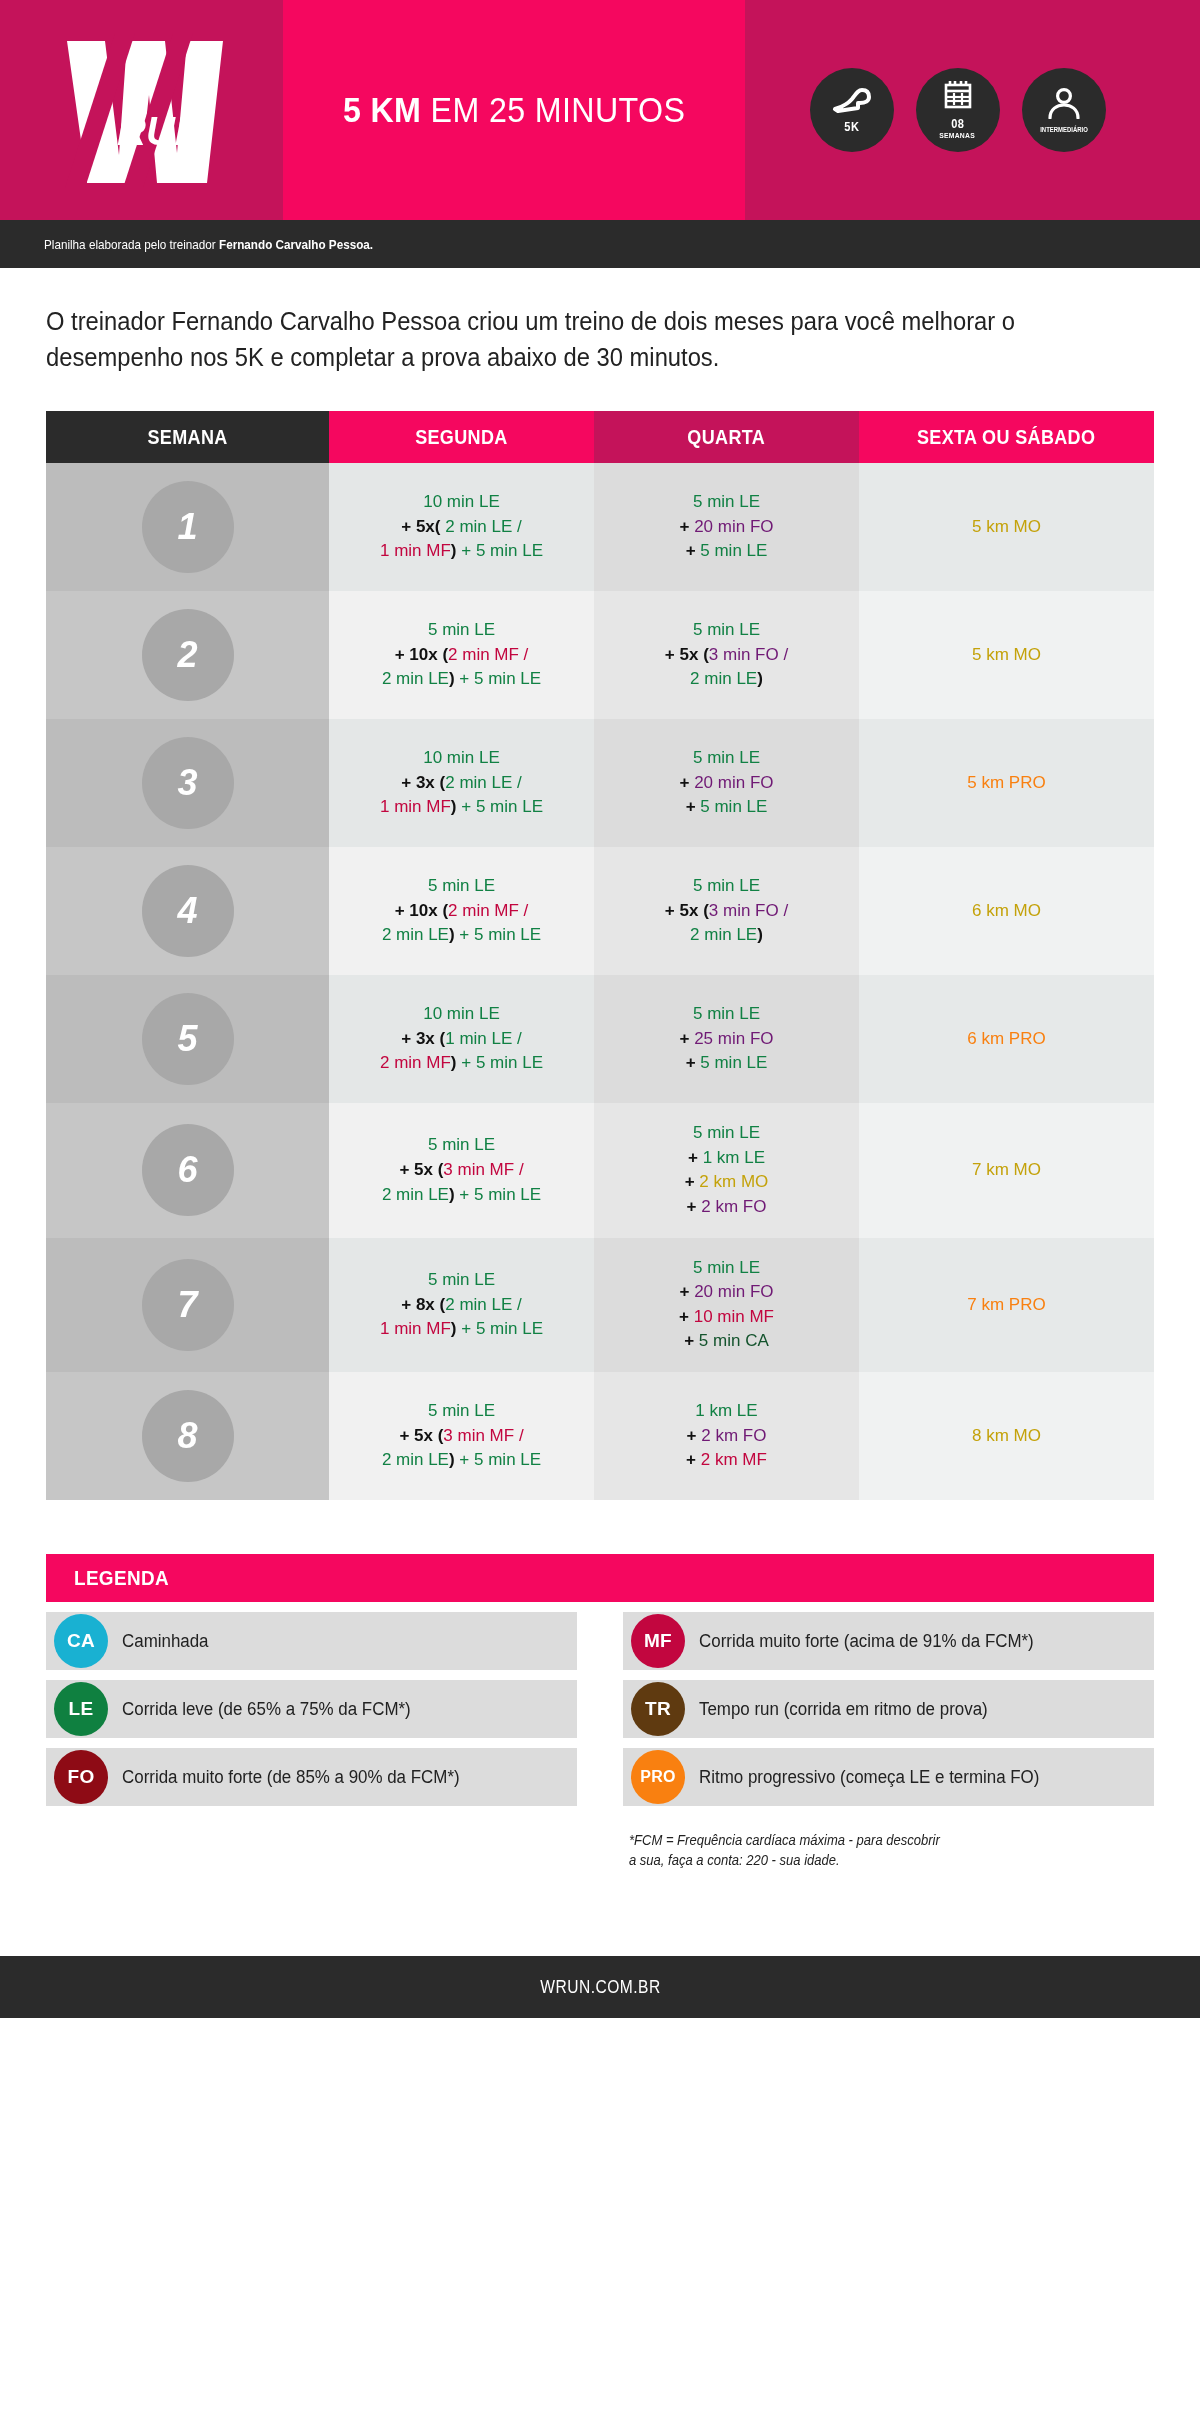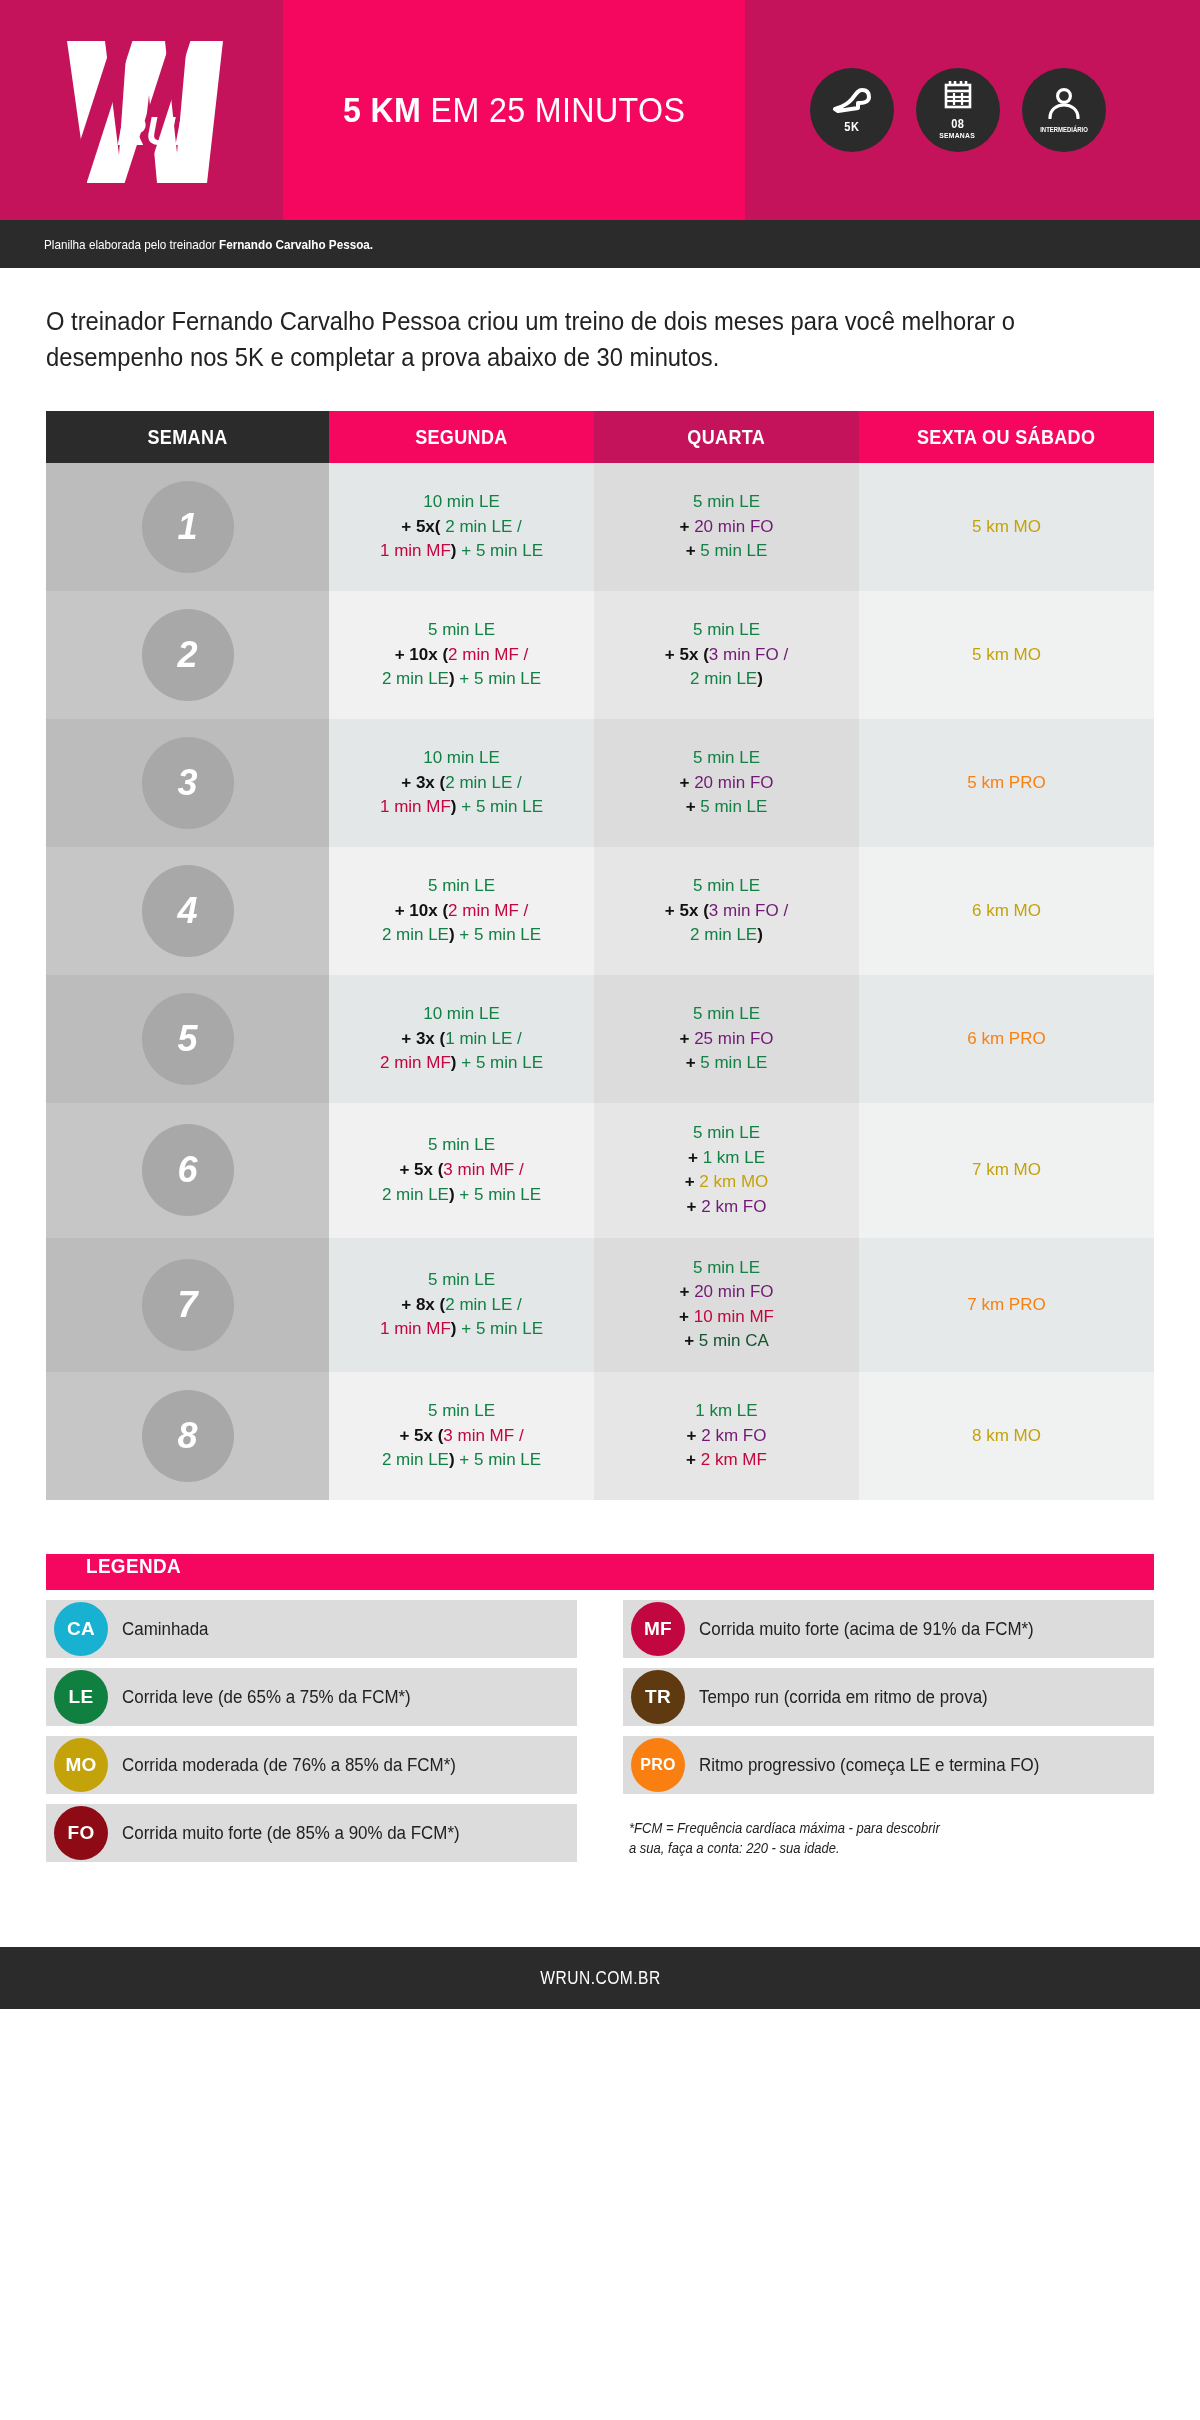--- a/index.html
+++ b/index.html
@@ -113,22 +113,22 @@
   .k-fo  { color:#701a75; }
   .k-mo  { color:#c4a20a; }
   .k-ca  { color:#14532d; }
   .k-pro { color:#f98010; }
   .k-blk { color:#111; font-weight:bold; }
 
   
   .legend-wrap { padding:46px 46px 0 46px; }
   .legend-box { width:1108px; }
   .legend-title {
-    background:#f5075f; height:36px; display:flex; align-items:flex-start;
-    padding-left:40px;
+    background:#f5075f; height:48px; display:flex; align-items:center;
+    padding-left:28px;
   }
   .legend-title span {
     color:#fff; font-size:21px; font-weight:bold; letter-spacing:.4px;
     display:inline-block; transform:scaleX(.9); transform-origin:left center;
   }
   .legend-cols { display:flex; gap:46px; padding-top:10px; }
   .legend-col { flex:1; display:flex; flex-direction:column; gap:10px; }
   .legend-row {
     background:#dcdcdc; height:58px; display:flex; align-items:center;
     padding-left:8px; position:relative;
@@ -407,24 +407,20 @@
         <div class="legend-col" id="legend-left">
             <div class="legend-row">
               <div class="legend-dot" style="background: rgb(25, 177, 210);">CA</div>
               <span class="legend-text">Caminhada</span>
             </div>
             <div class="legend-row">
               <div class="legend-dot" style="background: rgb(15, 128, 64);">LE</div>
               <span class="legend-text">Corrida leve (de 65% a 75% da FCM*)</span>
             </div>
             <div class="legend-row">
-              <div class="legend-dot" style="background: rgb(196, 162, 10);">MO</div>
-              <span class="legend-text">Corrida moderada (de 76% a 85% da FCM*)</span>
-            </div>
-            <div class="legend-row">
               <div class="legend-dot" style="background: rgb(142, 11, 21);">FO</div>
               <span class="legend-text">Corrida muito forte (de 85% a 90% da FCM*)</span>
             </div>
           </div>
         <div class="legend-col" id="legend-right">
             <div class="legend-row">
               <div class="legend-dot" style="background: rgb(194, 6, 63);">MF</div>
               <span class="legend-text">Corrida muito forte (acima de 91% da FCM*)</span>
             </div>
             <div class="legend-row">

